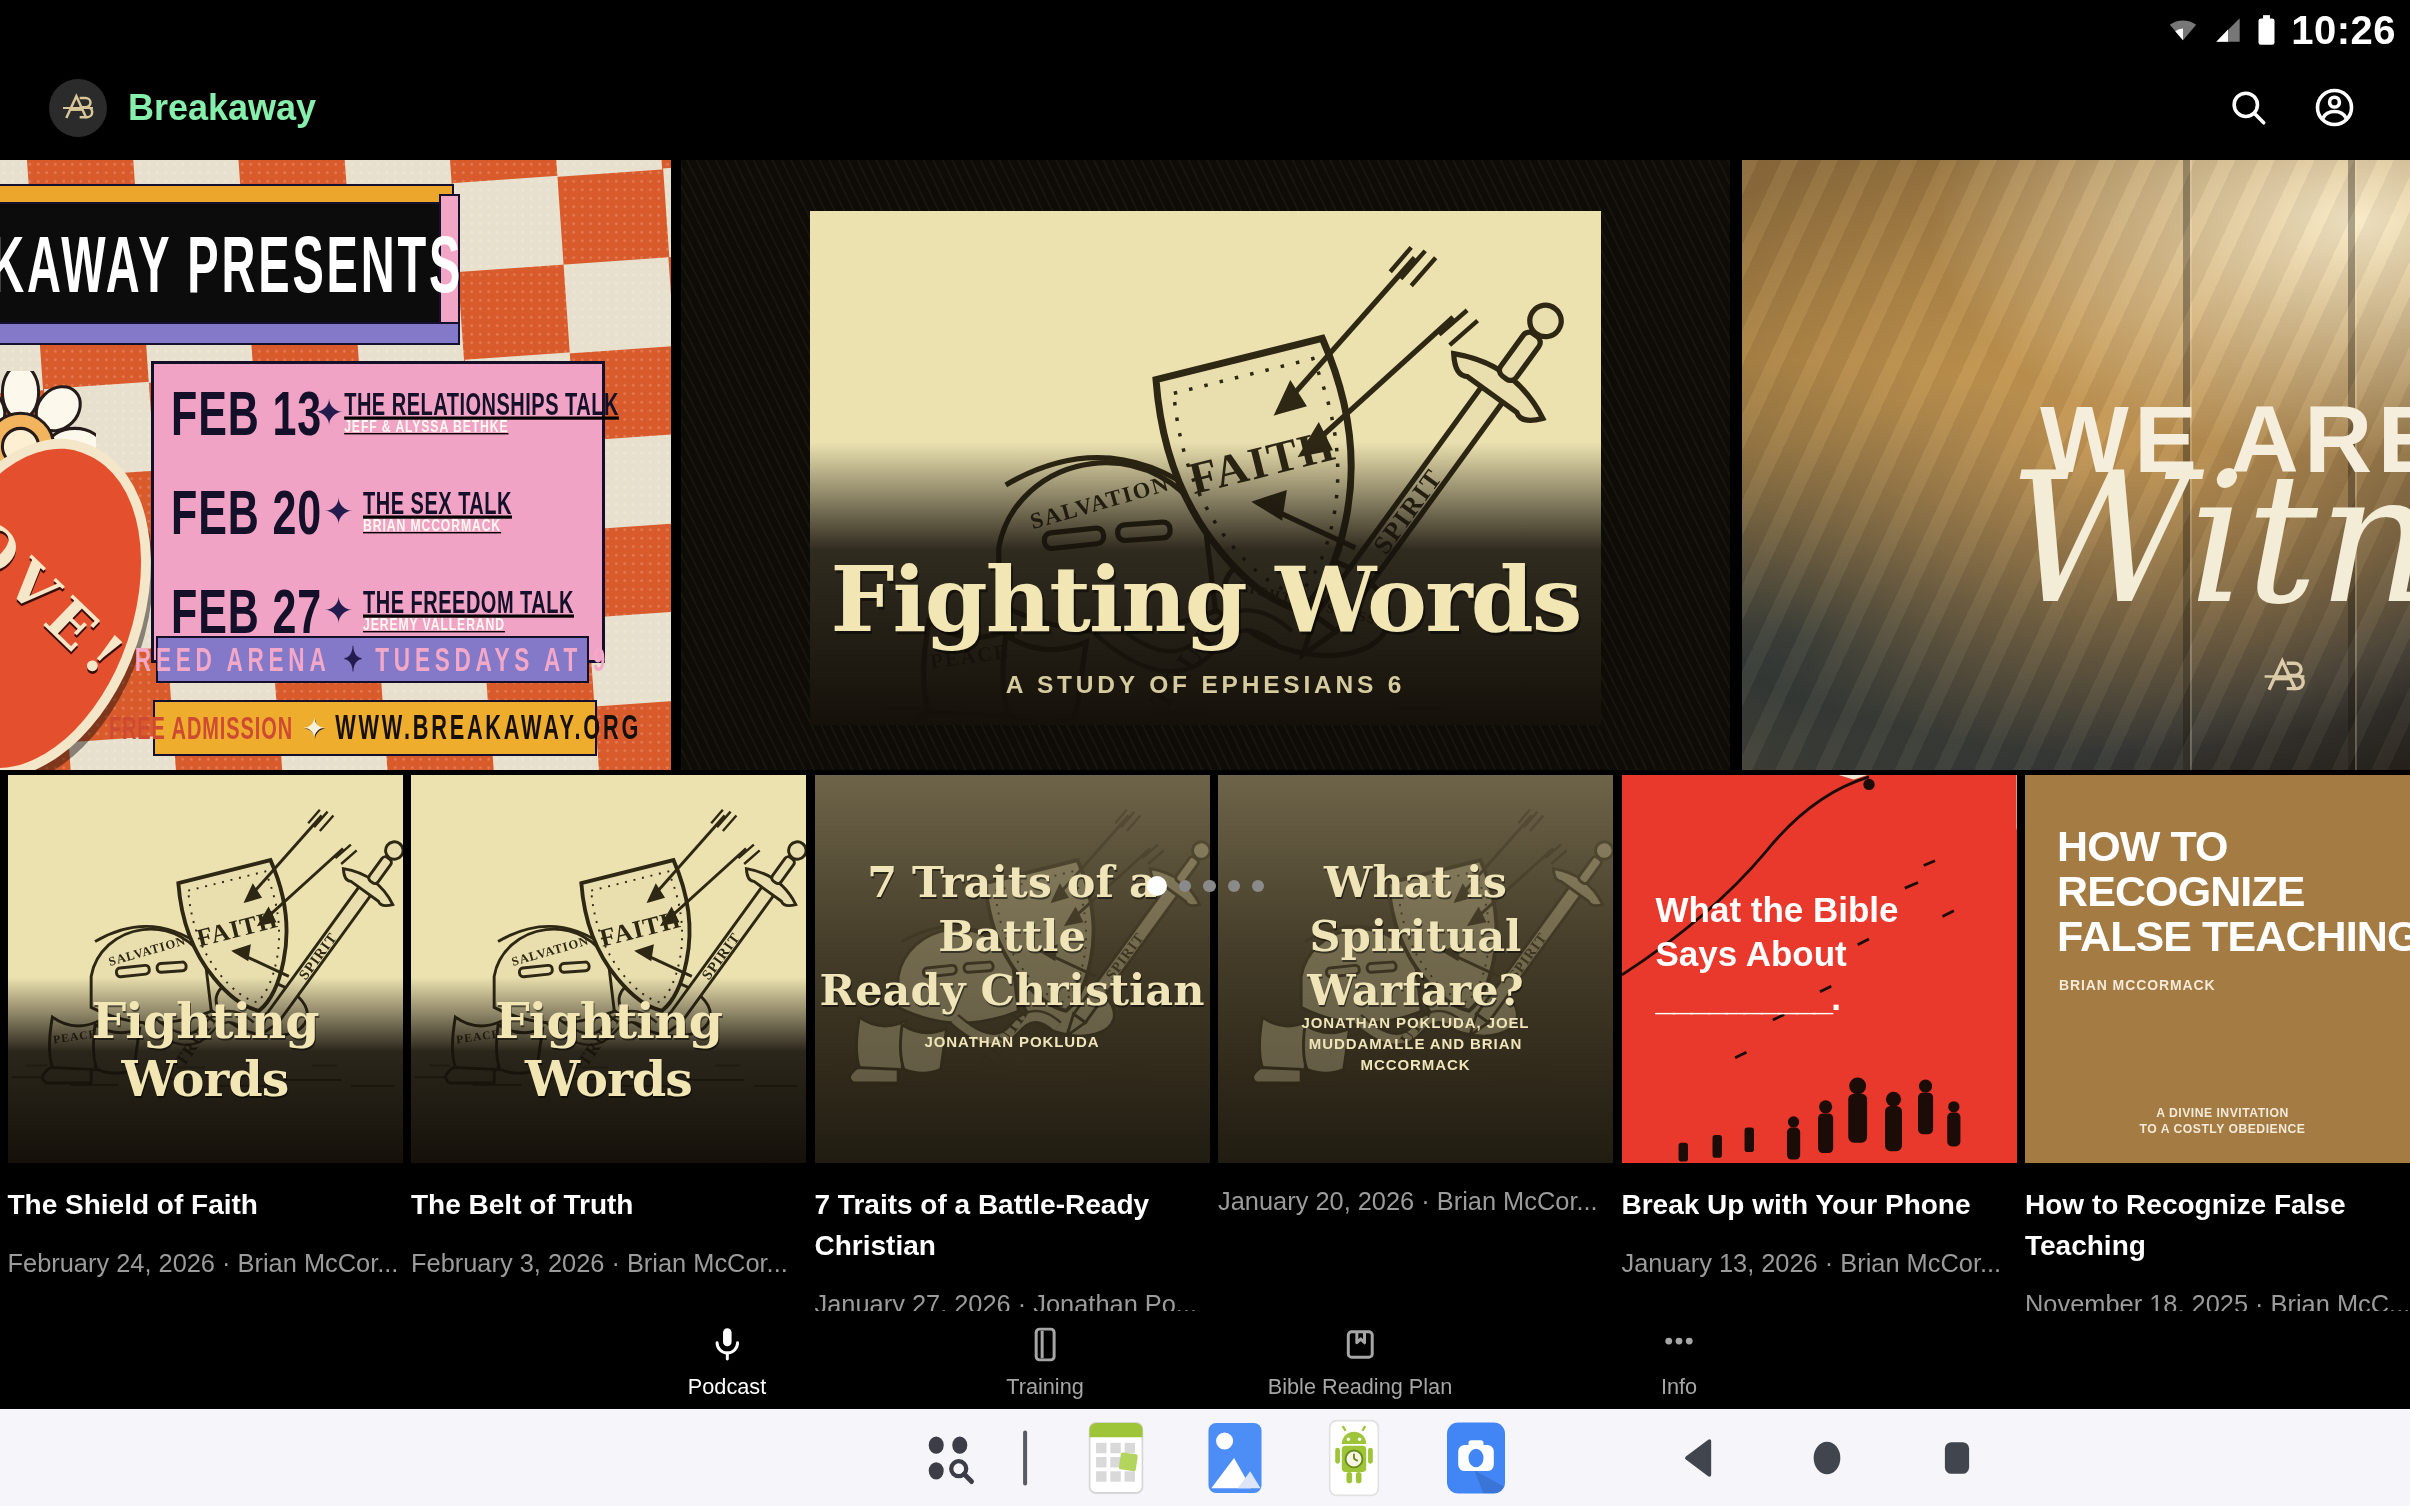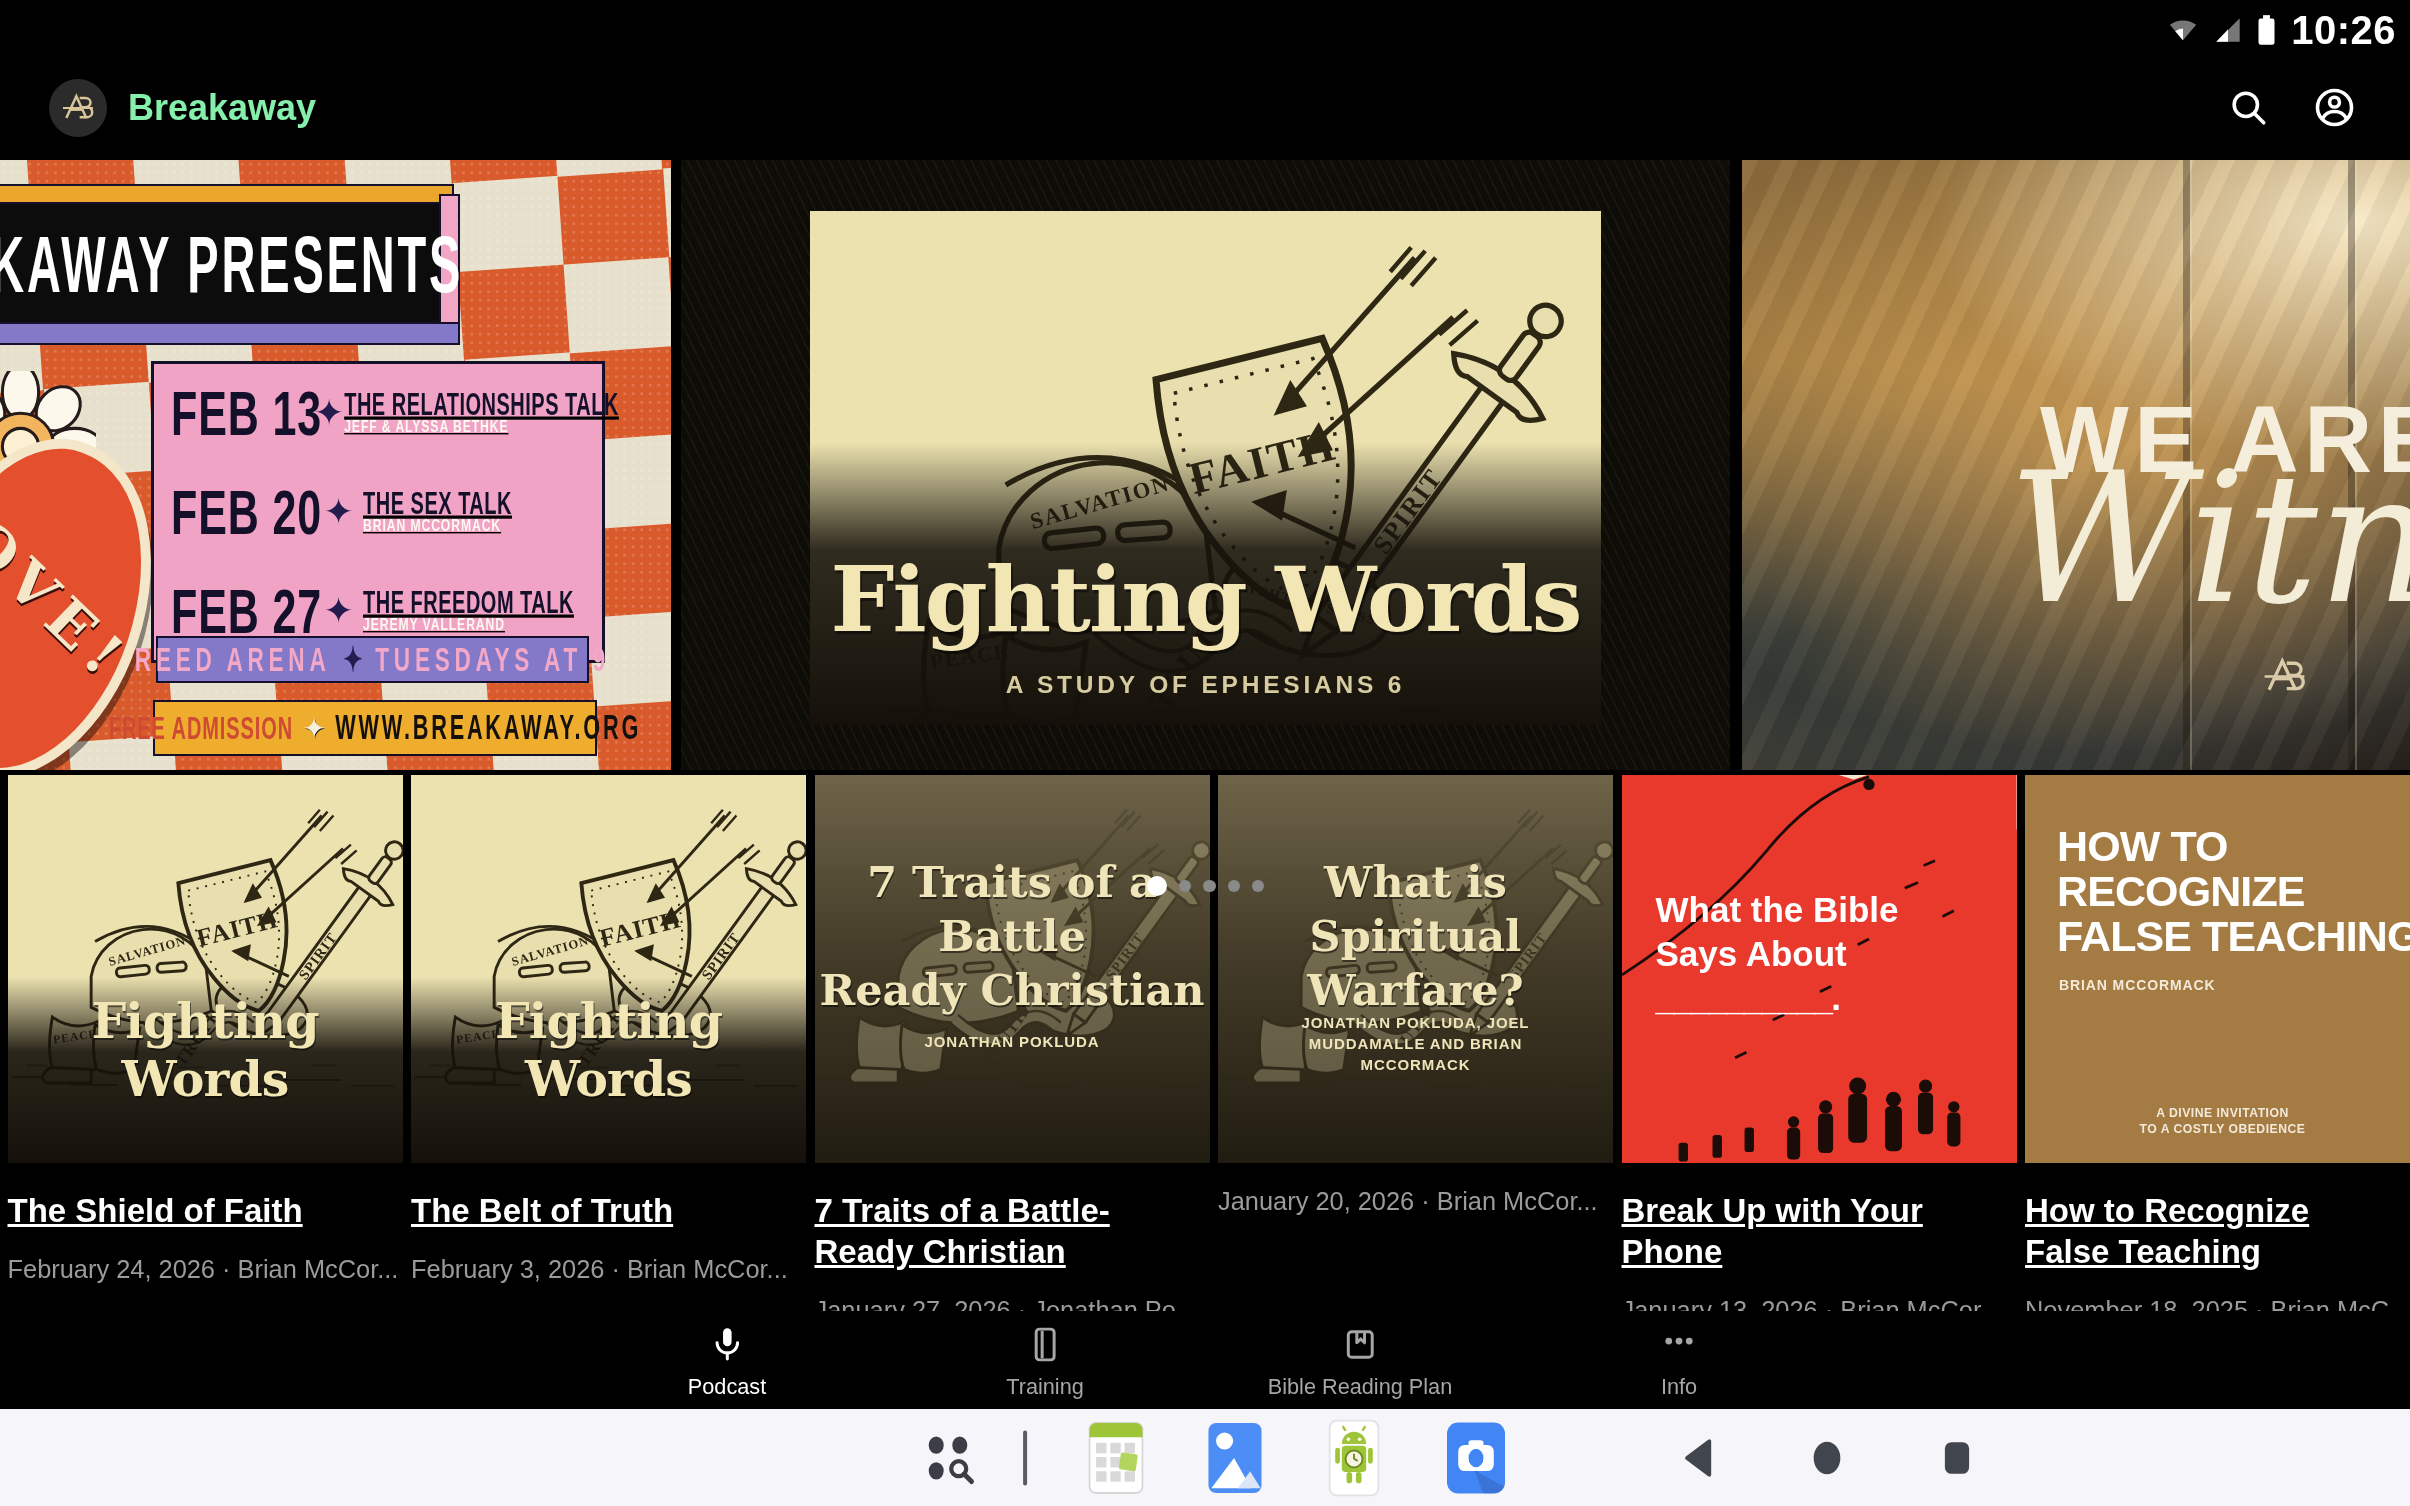--- a/index.html
+++ b/index.html
@@ -146,22 +146,22 @@
                font-size:35px; line-height:1.25; }
   .red-blank { color:#fff; font-weight:bold; font-size:35px; letter-spacing:-1.9px; }
   .card-art.tan-art { background:#a37b43; }
   .tan-lines { position:absolute; left:32px; top:49px; color:#fff; font-weight:bold;
                font-size:43px; line-height:1.05; letter-spacing:-0.9px; }
   .tan-byline { position:absolute; left:34px; top:202px; color:#f3ead9; font-weight:bold;
                 font-size:14px; letter-spacing:0.9px; }
   .tan-footer { position:absolute; left:0; top:331px; width:100%; text-align:center;
                 color:#f3ead9; font-weight:bold; font-size:12.2px; line-height:1.3;
                 letter-spacing:0.5px; }
-  .card-title { margin-top:27px; padding-right:28px; color:#fff; font-weight:bold;
-                font-size:33px; line-height:41px;text-decoration:underline; }
+  .card-title { margin-top:21px; padding-right:28px; color:#fff; font-weight:bold;
+                font-size:28px; line-height:41px; }
   .card-meta { margin-top:24px; color:#9b9b9b; font-size:25.4px; white-space:nowrap;
                overflow:hidden; }
 
   
   .bottom-nav { position:absolute; top:1311px; left:0; width:2411px; height:98px;
                 background:#000; z-index:10; }
   .nav-item { position:absolute; top:13px; transform:translateX(-50%);
               display:flex; flex-direction:column; align-items:center; gap:8.5px;
               color:#a6a6a6; }
   .nav-item.active { color:#fff; }

